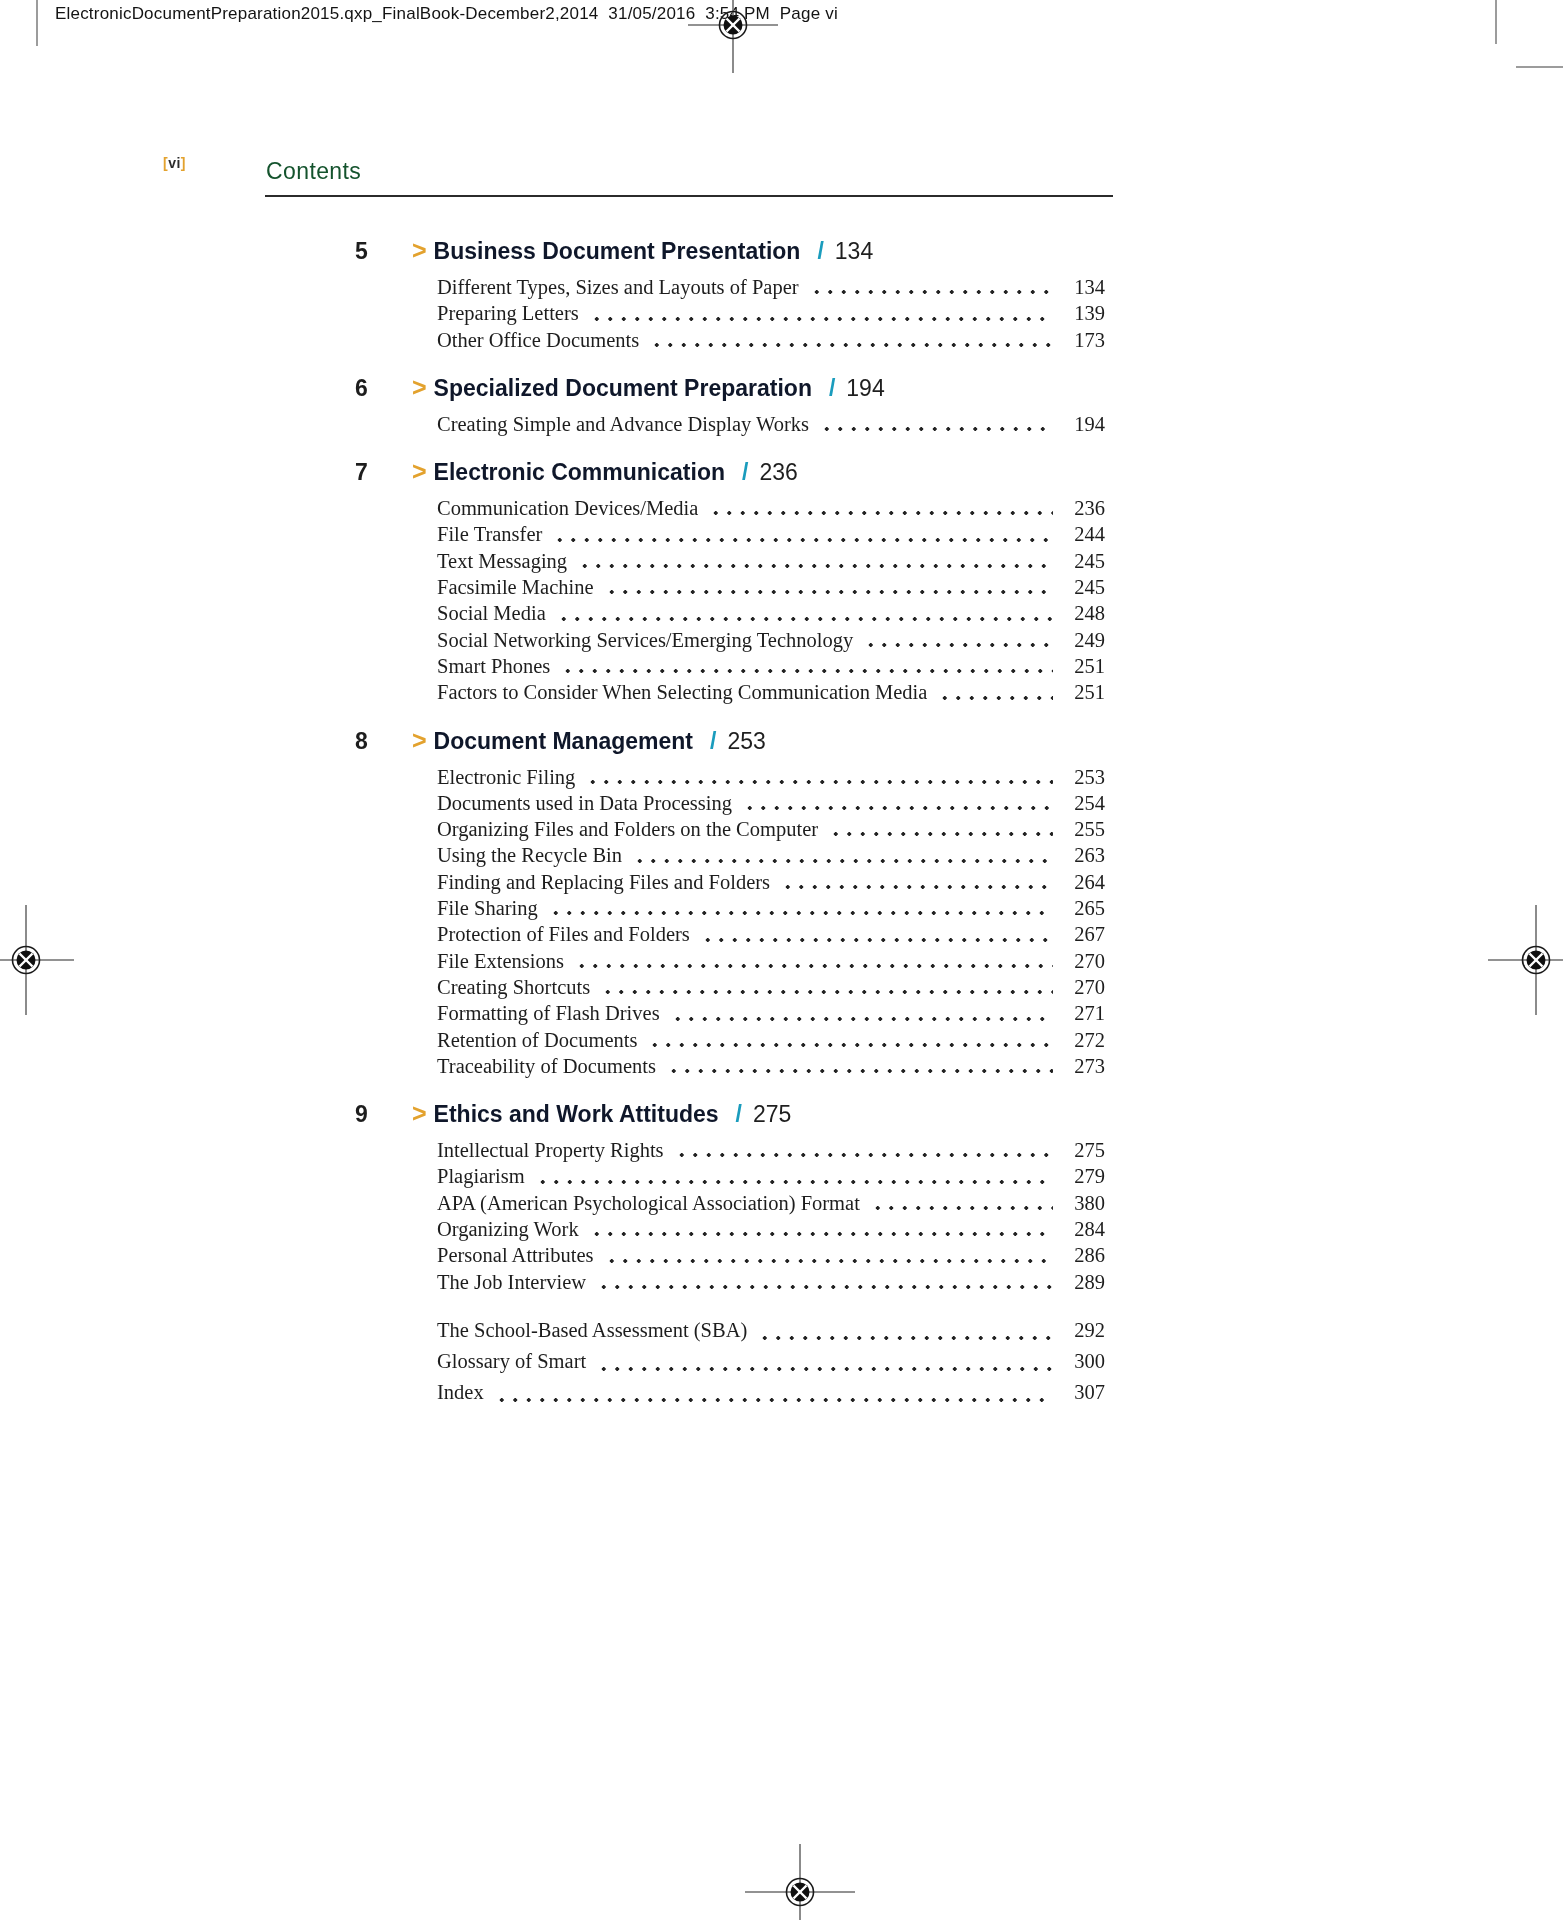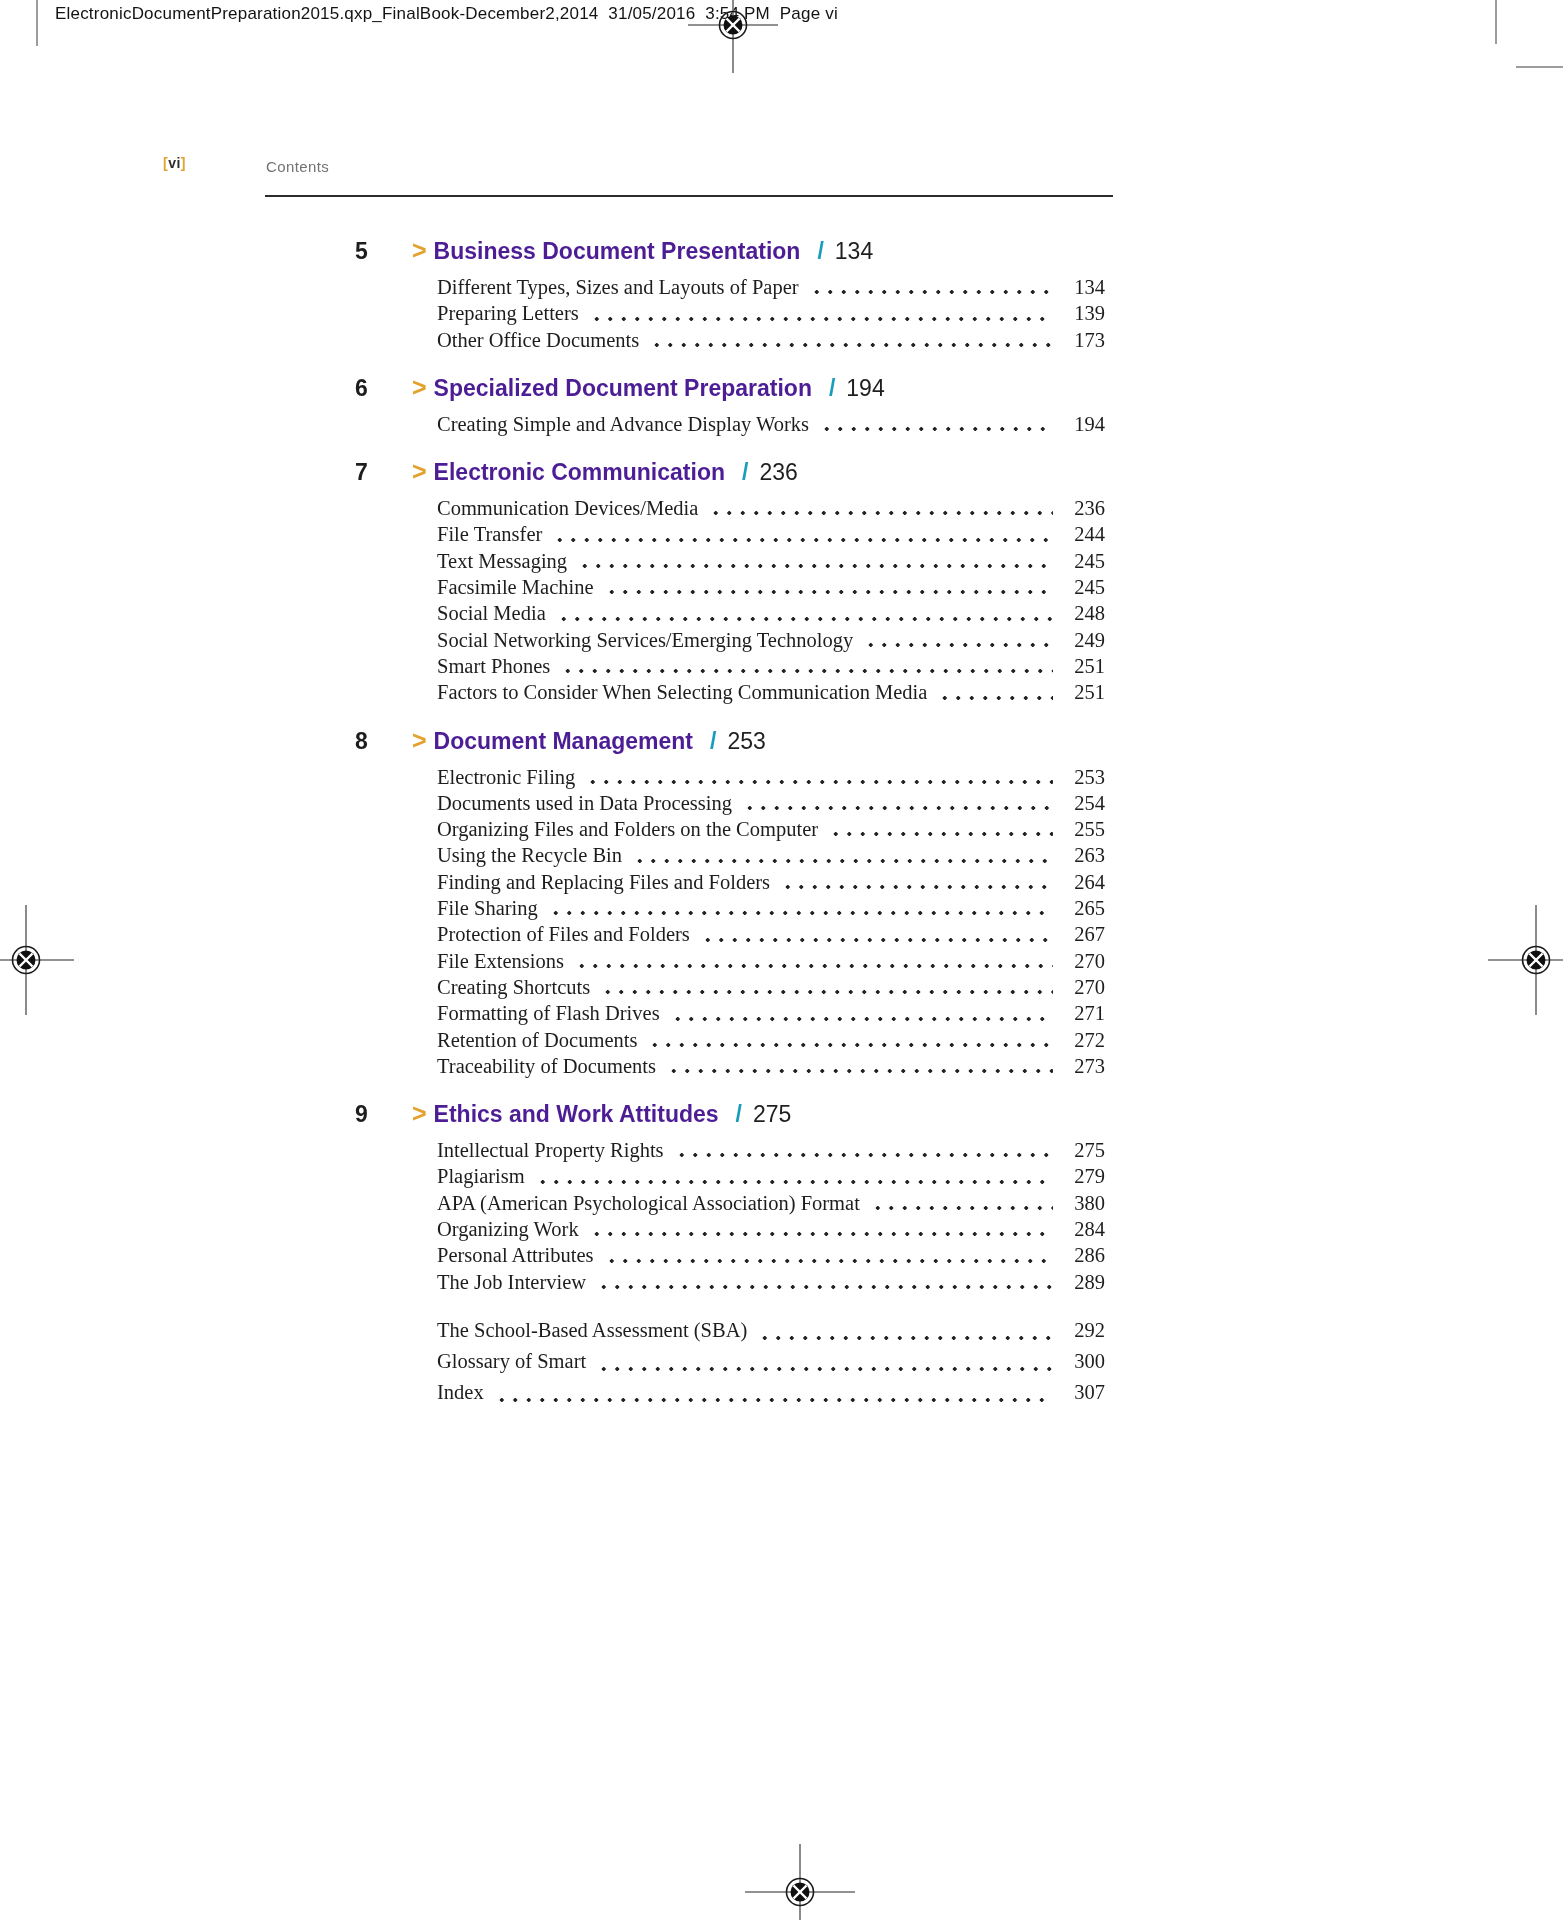--- a/index.html
+++ b/index.html
@@ -23,38 +23,38 @@
   .regmark { position:absolute; }
 
   
   .folio {
     position:absolute; left:163px; top:155px;
     font-size:14px; font-weight:bold; color:#2b2b2b; letter-spacing:0.5px;
   }
   .folio .bracket { color:#e3a22e; }
   .contents-title {
     position:absolute; left:266px; top:158px;
-    font-size:15px; color:#737373; letter-spacing:0.4px;
+    font-size:23px; color:#14532d; letter-spacing:0.4px;
   }
   .title-rule {
     position:absolute; left:265px; top:195px; width:848px; height:2px;
     background:#2b2b2b;
   }
 
   
   .content { position:absolute; left:355px; top:236px; width:750px; }
   .chapter { margin-bottom:20px; }
   .ch-head {
     display:flex; align-items:baseline;
     font-weight:bold; font-size:23px; line-height:28px; margin-bottom:9px;
     white-space:nowrap;
   }
   .ch-num    { width:57px; flex:0 0 57px; color:#1d1d1d; }
   .ch-marker { color:#e3a22e; margin-right:7px; font-size:25px; }
-  .ch-title  { color:#4c1d95; }
+  .ch-title  { color:#0f172a; }
   .ch-slash  { color:#1a9cbd; margin-left:17px; }
   .ch-page   { margin-left:11px; font-weight:normal; color:#1f1f1f; }
 
   .items, .backmatter {
     margin-left:82px;
     font-family:"Liberation Serif", serif;
     font-size:20.5px; line-height:26.3px; color:#1d1d1d;
   }
   .backmatter { line-height:31px; margin-top:18px; }
   .toc-item { display:flex; align-items:flex-start; }

